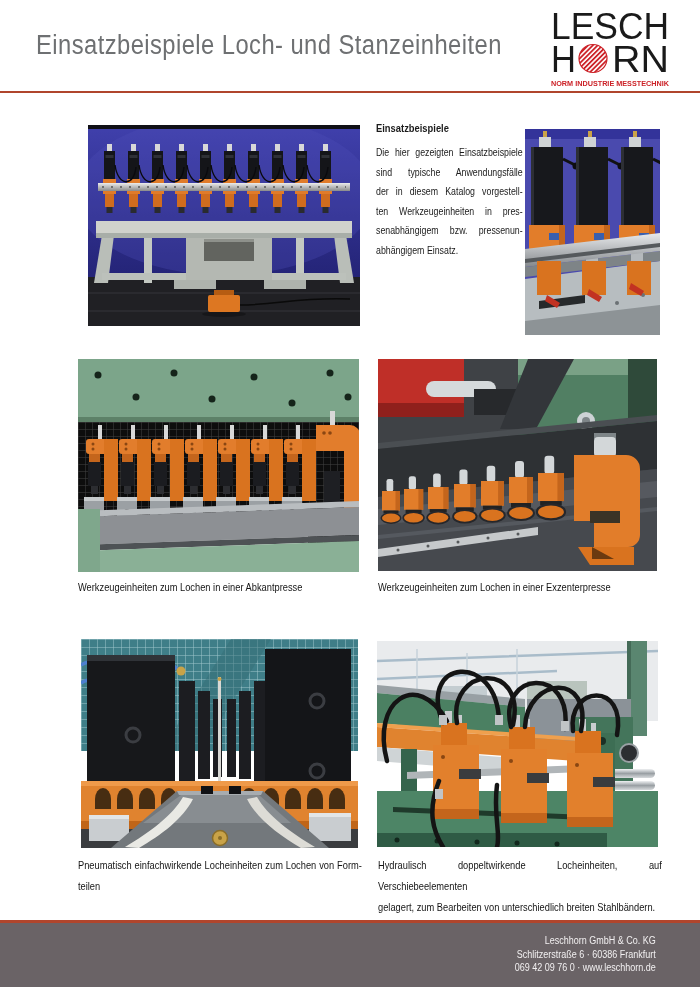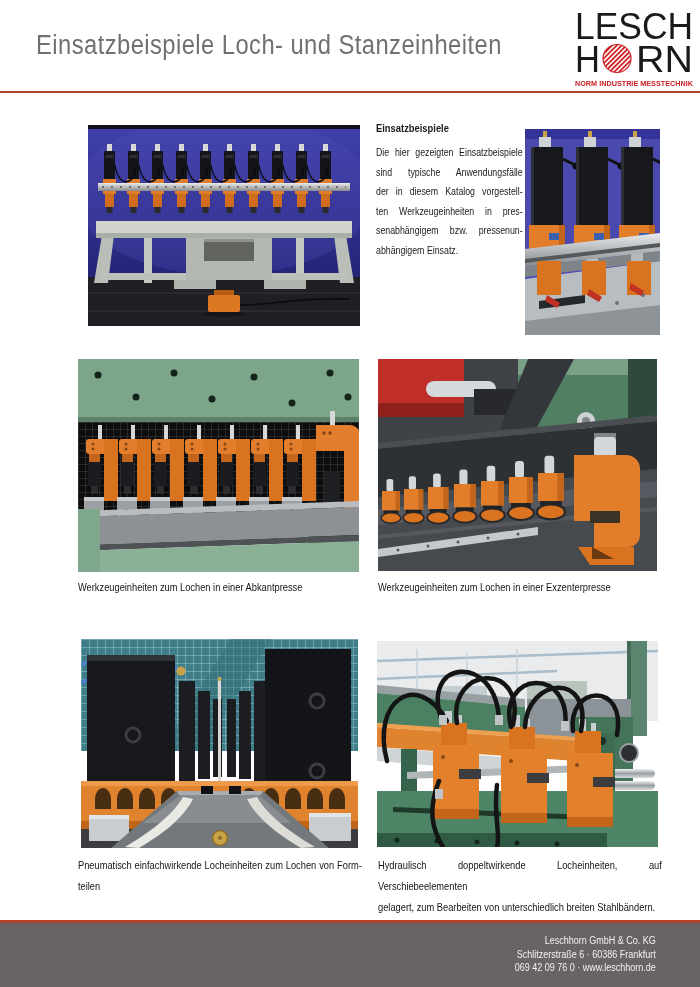--- a/index.html
+++ b/index.html
@@ -2,21 +2,21 @@
 <html style="--accent_red: #b0452c; --logo_red: #cc2127; --title_gray: #6e7072; --footer_gray: #6a6366; --machine_orange: #e07b2a;"><head>
 <meta charset="utf-8">
 <style>
   html,body{margin:0;padding:0;background:#ffffff;}
   .page{position:relative;width:700px;height:987px;background:#ffffff;overflow:hidden;
         font-family:"Liberation Sans",sans-serif;color:#1b1b1b;}
   
   .title{position:absolute;left:36px;top:30px;font-size:27px;font-weight:400;
          color:var(--title_gray,#6e7072);letter-spacing:0.5px;white-space:nowrap;
          transform:scaleX(0.88);transform-origin:left top;}
-  .logo{position:absolute;top:10px;right:4px;width:122px;height:82px;text-decoration:underline;}
+  .logo{position:absolute;top:10px;right:28px;width:122px;height:82px;text-decoration:underline;}
   .rule{position:absolute;left:0;top:91px;width:700px;height:2px;background:var(--accent_red,#b0452c);}
   
   .photo{position:absolute;line-height:0;}
   
   .intro{position:absolute;left:376px;top:122px;width:180px;transform:scaleX(0.815);
          transform-origin:left top;}
   .intro-h{font-size:11.5px;font-weight:bold;margin:0 0 9px 0;}
   .iline{font-size:10.8px;height:19.5px;line-height:19.5px;}
   .jline{text-align:justify;text-align-last:justify;}
   

